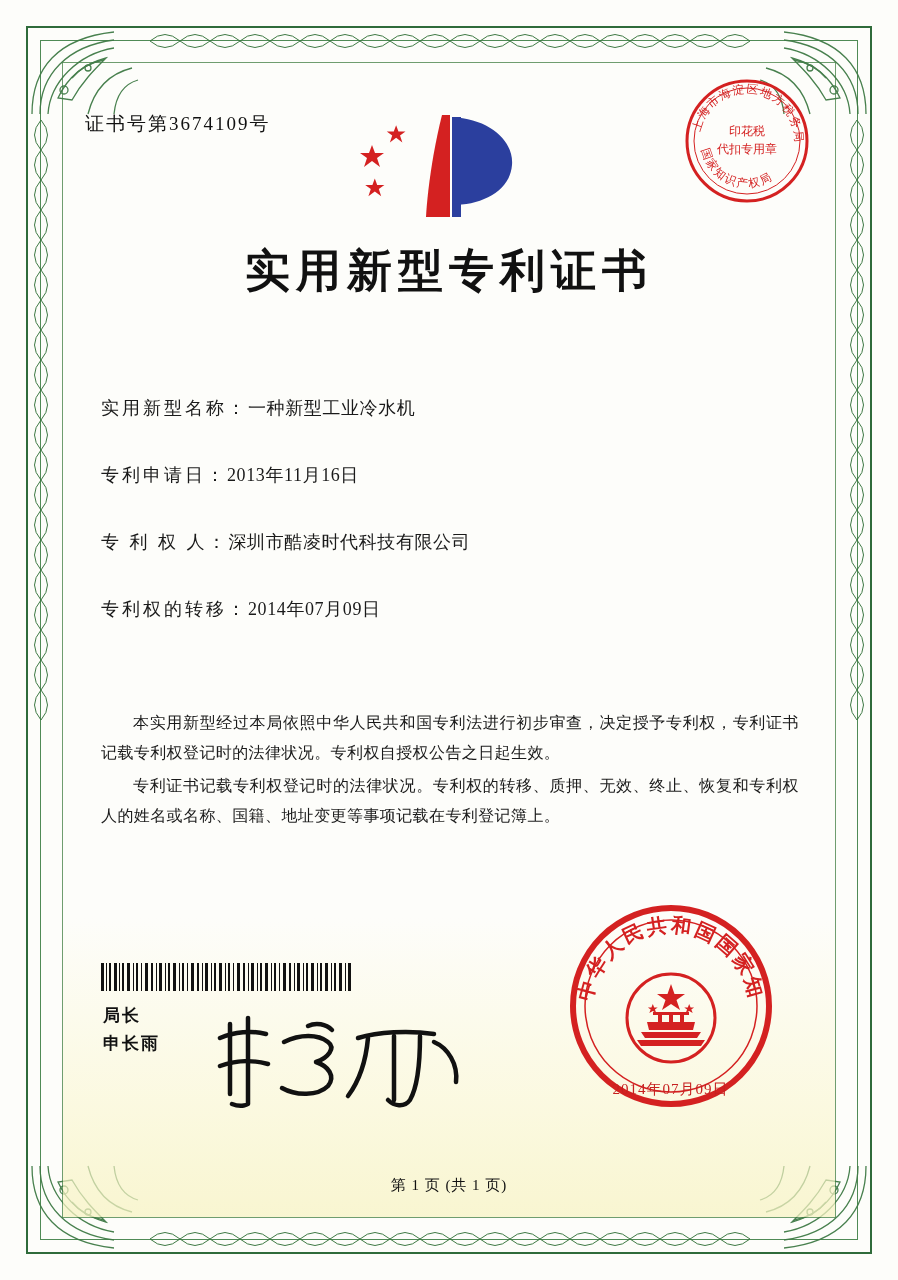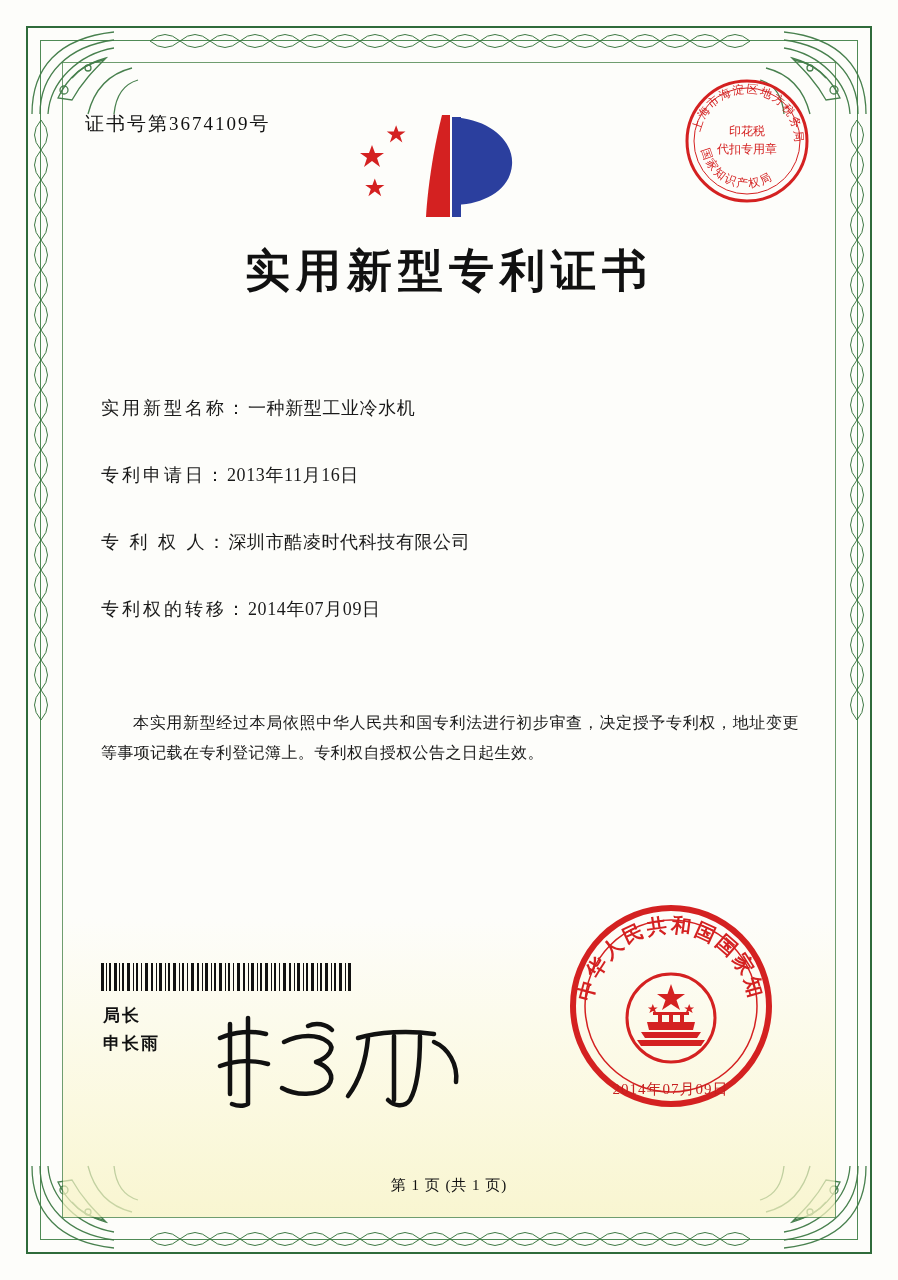--- a/index.html
+++ b/index.html
@@ -349,21 +349,22 @@
       </div>
       <div class="field">
         <span class="label">专 利 权 人：</span><span class="value">深圳市酷凌时代科技有限公司</span>
       </div>
       <div class="field">
         <span class="label">专利权的转移：</span><span class="value">2014年07月09日</span>
       </div>
     </div>
 
     <div class="paragraphs">
-      <p>本实用新型经过本局依照中华人民共和国专利法进行初步审查，决定授予专利权，地址变更等事项记载在专利登记簿上。专利权自授权公告之日起生效。</p>
+      <p>本实用新型经过本局依照中华人民共和国专利法进行初步审查，决定授予专利权，专利证书记载专利权登记时的法律状况。专利权自授权公告之日起生效。</p>
+      <p>专利证书记载专利权登记时的法律状况。专利权的转移、质押、无效、终止、恢复和专利权人的姓名或名称、国籍、地址变更等事项记载在专利登记簿上。</p>
     </div>
 
     <svg class="barcode" viewBox="0 0 250 28" preserveAspectRatio="none">
       <g fill="#111">
         <rect x="0" y="0" width="3" height="28"></rect>
           <rect x="5" y="0" width="1" height="28"></rect>
         <rect x="8" y="0" width="2" height="28"></rect>
           <rect x="13" y="0" width="3" height="28"></rect>
         <rect x="18" y="0" width="1" height="28"></rect>
           <rect x="21" y="0" width="2" height="28"></rect>

